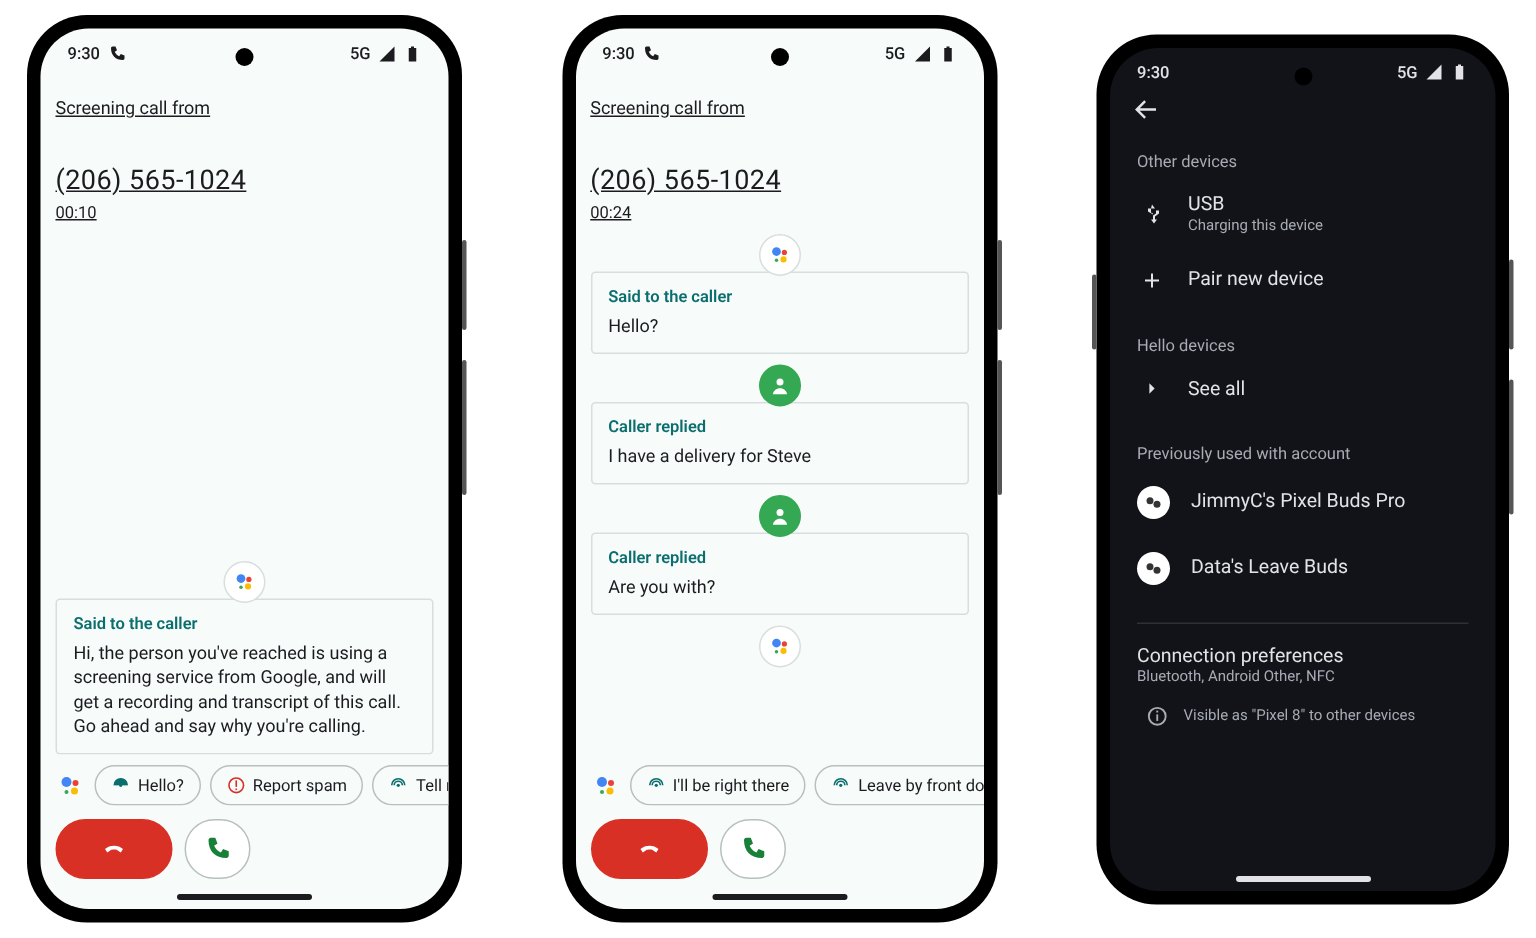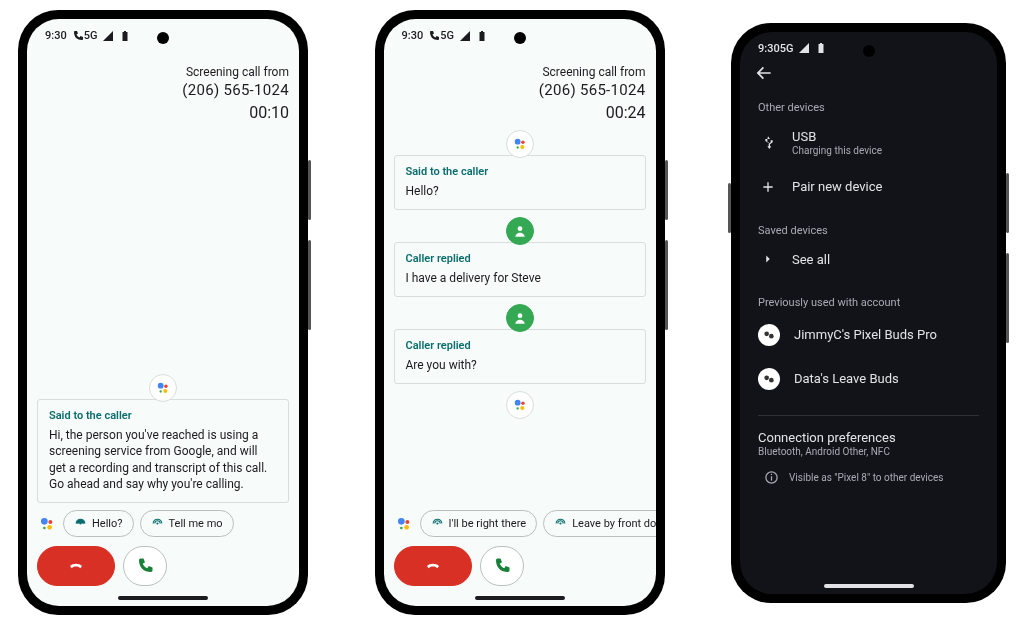--- a/index.html
+++ b/index.html
@@ -40,35 +40,35 @@
   .camera{
     position:absolute;top:13px;left:50%;transform:translateX(-50%);
     width:12px;height:12px;border-radius:50%;background:#000;z-index:5;
   }
   .pwr{position:absolute;right:-3px;top:150px;width:3px;height:60px;background:#555;border-radius:2px;}
   .vol{position:absolute;right:-3px;top:230px;width:3px;height:90px;background:#555;border-radius:2px;}
   .volL{position:absolute;left:-3px;top:160px;width:3px;height:50px;background:#555;border-radius:2px;}
 
   
   .status{
-    display:flex;align-items:center;
+    display:flex;justify-content:space-between;align-items:center;
     padding:10px 18px 2px;font-size:11px;font-weight:500;
   }
   .status .left,.status .right{display:flex;align-items:center;gap:5px;}
   .sicon{width:12px;height:12px;display:inline-flex;}
   .sicon svg{width:100%;height:100%;}
   .dark .status{color:#e3e2e6;}
 
   
   .head{
-    text-align:right;padding:20px 10px 6px;line-height:1.35;
+    text-align:left;padding:20px 10px 6px;line-height:1.35;text-decoration:underline;
   }
   .head .sub{font-size:12px;}
-  .head .num{font-size:15px;font-weight:400;letter-spacing:.3px;}
-  .head .dur{font-size:16px;margin-top:2px;}
+  .head .num{font-size:18px;font-weight:400;letter-spacing:.3px;margin-top:29px;}
+  .head .dur{font-size:11px;margin-top:2px;}
 
   
   .stream{flex:1 1 auto;padding:0 10px;display:flex;flex-direction:column;gap:7px;overflow:hidden;}
   .avatar{
     align-self:center;width:26px;height:26px;border-radius:50%;background:#fff;border:1px solid var(--border-light);
     display:flex;align-items:center;justify-content:center;margin-bottom:-10px;z-index:2;position:relative;
   }
   .avatar.person{background:var(--green);border-color:var(--green);}
   .card{
     border:1px solid var(--border-light);border-radius:3px;background:var(--bg);
@@ -189,20 +189,28 @@
         </span>
       <span class="chip">
         <svg viewBox="0 0 24 24">
             <path fill="#0b6e6e" d="M4 12a8 8 0 0116 0M7 12a5 5 0 0110 0" stroke="#0b6e6e" stroke-width="2"></path>
             <circle cx="12" cy="12" r="2" fill="#0b6e6e"></circle>
           </svg>
         <span>Hello?</span>
       </span>
       <span class="chip">
         <svg viewBox="0 0 24 24">
+            <circle cx="12" cy="12" r="9" stroke="#d93025" stroke-width="2" fill="none"></circle>
+            <rect x="11" y="6" width="2" height="8" fill="#d93025"></rect>
+            <rect x="11" y="16" width="2" height="2" fill="#d93025"></rect>
+          </svg>
+        <span>Report spam</span>
+      </span>
+      <span class="chip">
+        <svg viewBox="0 0 24 24">
             <path stroke="#0b6e6e" stroke-width="2" fill="none" d="M4 12a8 8 0 0116 0M7 12a5 5 0 0110 0"></path>
             <circle cx="12" cy="12" r="2" fill="#0b6e6e"></circle>
           </svg>
         <span>Tell me mo</span>
       </span>
     </div>
 
     <div class="callbtns">
       <div class="fab end">
           <svg viewBox="0 0 24 24">
@@ -392,21 +400,21 @@
         <span class="icon">
             <svg width="16" height="16" viewBox="0 0 24 24">
               <path fill="#e3e2e6" d="M11 5h2v6h6v2h-6v6h-2v-6H5v-2h6z"></path>
             </svg>
           </span>
         <div>Pair new device</div>
       </div>
     </div>
 
     <div class="sec">
-      <div class="secLbl">Saved devices</div>
+      <div class="secLbl">Hello devices</div>
       <div class="row">
         <span class="icon">
             <svg width="14" height="14" viewBox="0 0 24 24">
               <path fill="#e3e2e6" d="M9 6l6 6-6 6z"></path>
             </svg>
           </span>
         <div>See all</div>
       </div>
     </div>
 

